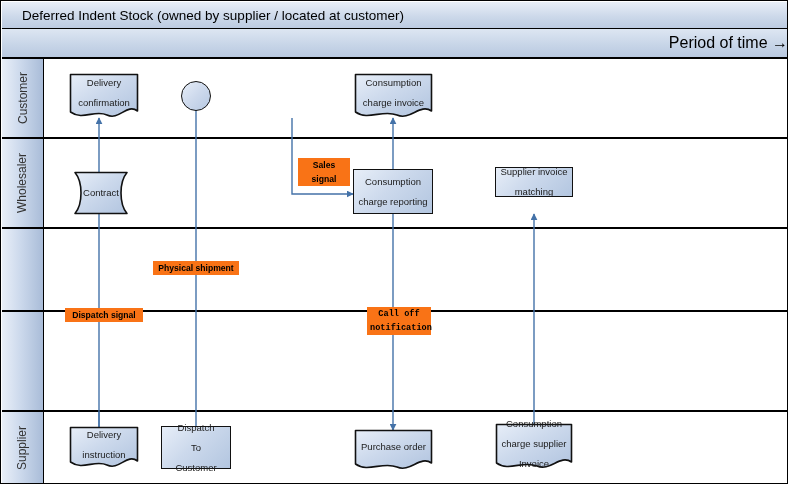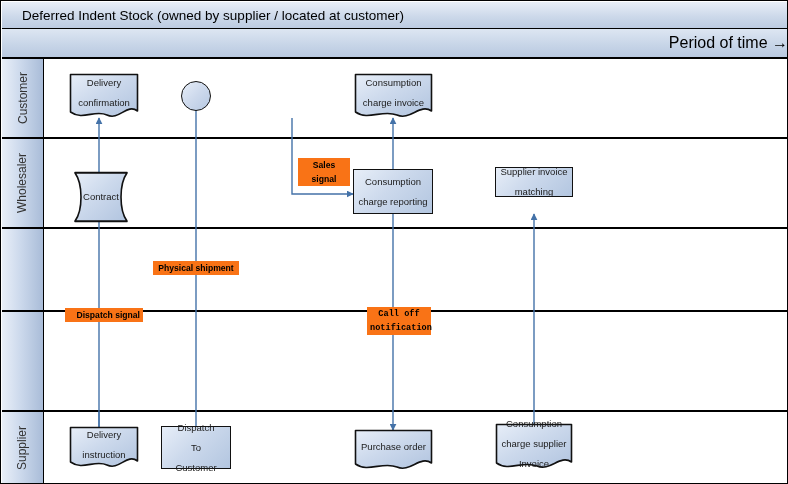--- a/index.html
+++ b/index.html
@@ -152,21 +152,21 @@
     <path d="M 392 213 L 392 429" stroke="#4472a8" stroke-width="1.4" fill="none" marker-end="url(#ah)"></path>
 
     <path d="M 392 170 L 392 117" stroke="#4472a8" stroke-width="1.4" fill="none" marker-end="url(#ah)"></path>
 
     <path d="M 533 423 L 533 213" stroke="#4472a8" stroke-width="1.4" fill="none" marker-end="url(#ah)"></path>
   </svg>
 
   <div class="edge-label" style="left:297px;top:157px;width:46px;">Sales
 signal</div>
   <div class="edge-label" style="left:152px;top:260px;width:80px;">Physical shipment</div>
-  <div class="edge-label" style="left:64px;top:307px;width:72px;text-align:right;">Dispatch signal</div>
+  <div class="edge-label" style="left:64px;top:307px;width:72px;">Dispatch signal</div>
   <div class="edge-label" style="left:366px;top:306px;width:58px;font-family:Liberation Mono, monospace;">Call off
 notification</div>
 
   <div class="node shape-doc" style="left:68px;top:72px;width:70px;height:46px;">
     <svg class="docsvg" viewBox="0 0 70 46" preserveAspectRatio="none">
       <defs>
           <linearGradient id="g1" x1="0" y1="0" x2="1" y2="1">
         <stop offset="0" stop-color="#e7eef8"></stop>
             <stop offset="0.45" stop-color="#ccd9ec"></stop>
             <stop offset="1" stop-color="#b1c4df"></stop>
@@ -191,21 +191,21 @@
             <stop offset="0.45" stop-color="#ccd9ec"></stop>
             <stop offset="1" stop-color="#b1c4df"></stop>
       </linearGradient>
         </defs>
       <path d="M1.5,1.5 H77.5 V38 C66,30 56,48 43,42 C29,36 14,48 1.5,39 Z" fill="url(#g3)" stroke="#111" stroke-width="1.6" stroke-linejoin="round"></path>
     </svg>
     <span class="lbl" style="margin-bottom:6px;white-space:pre-line;">Consumption
 charge invoice</span>
   </div>
 
-  <div class="node shape-data" style="left:62px;top:170px;width:76px;height:52px;">
+  <div class="node shape-data" style="left:62px;top:170px;width:76px;height:44px;">
     <svg class="datasvg" viewBox="0 0 76 44" preserveAspectRatio="none">
       <defs>
           <linearGradient id="g4" x1="0" y1="0" x2="1" y2="1">
         <stop offset="0" stop-color="#e7eef8"></stop>
             <stop offset="0.45" stop-color="#ccd9ec"></stop>
             <stop offset="1" stop-color="#b1c4df"></stop>
       </linearGradient>
         </defs>
       <path d="M12,1.5 H64 C56,11 56,33 64,42.5 H12 C20,33 20,11 12,1.5 Z" fill="url(#g4)" stroke="#111" stroke-width="1.6" stroke-linejoin="round"></path>
     </svg>

